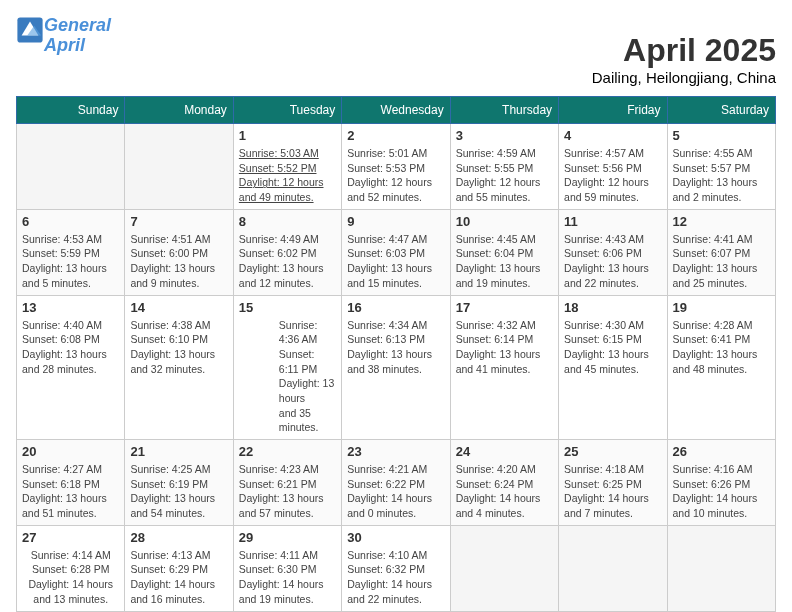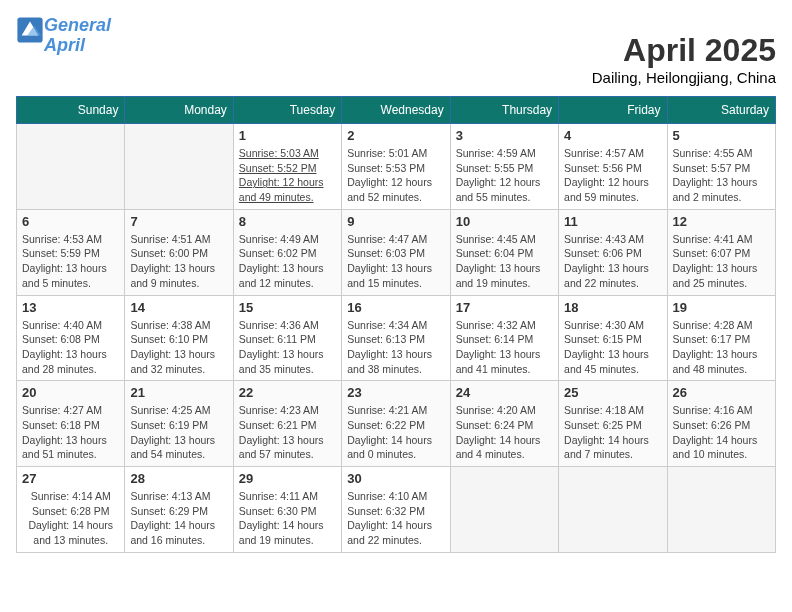--- a/index.html
+++ b/index.html
@@ -221,21 +221,21 @@
         </td>
         <td>
           <span class="day-number">14</span>
           <div class="day-info" style="white-space: pre-line;">Sunrise: 4:38 AM
 Sunset: 6:10 PM
 Daylight: 13 hours
 and 32 minutes.</div>
         </td>
         <td>
           <span class="day-number">15</span>
-          <div class="day-info" style="white-space: pre-line;">Sunrise: 4:36 AM
+          <div class="day-info" style="white-space: pre-line; margin-left: 40px;">Sunrise: 4:36 AM
 Sunset: 6:11 PM
 Daylight: 13 hours
 and 35 minutes.</div>
         </td>
         <td>
           <span class="day-number">16</span>
           <div class="day-info" style="white-space: pre-line;">Sunrise: 4:34 AM
 Sunset: 6:13 PM
 Daylight: 13 hours
 and 38 minutes.</div>
@@ -250,21 +250,21 @@
         <td>
           <span class="day-number">18</span>
           <div class="day-info" style="white-space: pre-line;">Sunrise: 4:30 AM
 Sunset: 6:15 PM
 Daylight: 13 hours
 and 45 minutes.</div>
         </td>
         <td>
           <span class="day-number">19</span>
           <div class="day-info" style="white-space: pre-line;">Sunrise: 4:28 AM
-Sunset: 6:17 PM
+Sunset: 6:41 PM
 Daylight: 13 hours
 and 48 minutes.</div>
         </td>
       </tr>
       <tr>
         <td>
           <span class="day-number">20</span>
           <div class="day-info" style="white-space: pre-line;">Sunrise: 4:27 AM
 Sunset: 6:18 PM
 Daylight: 13 hours

